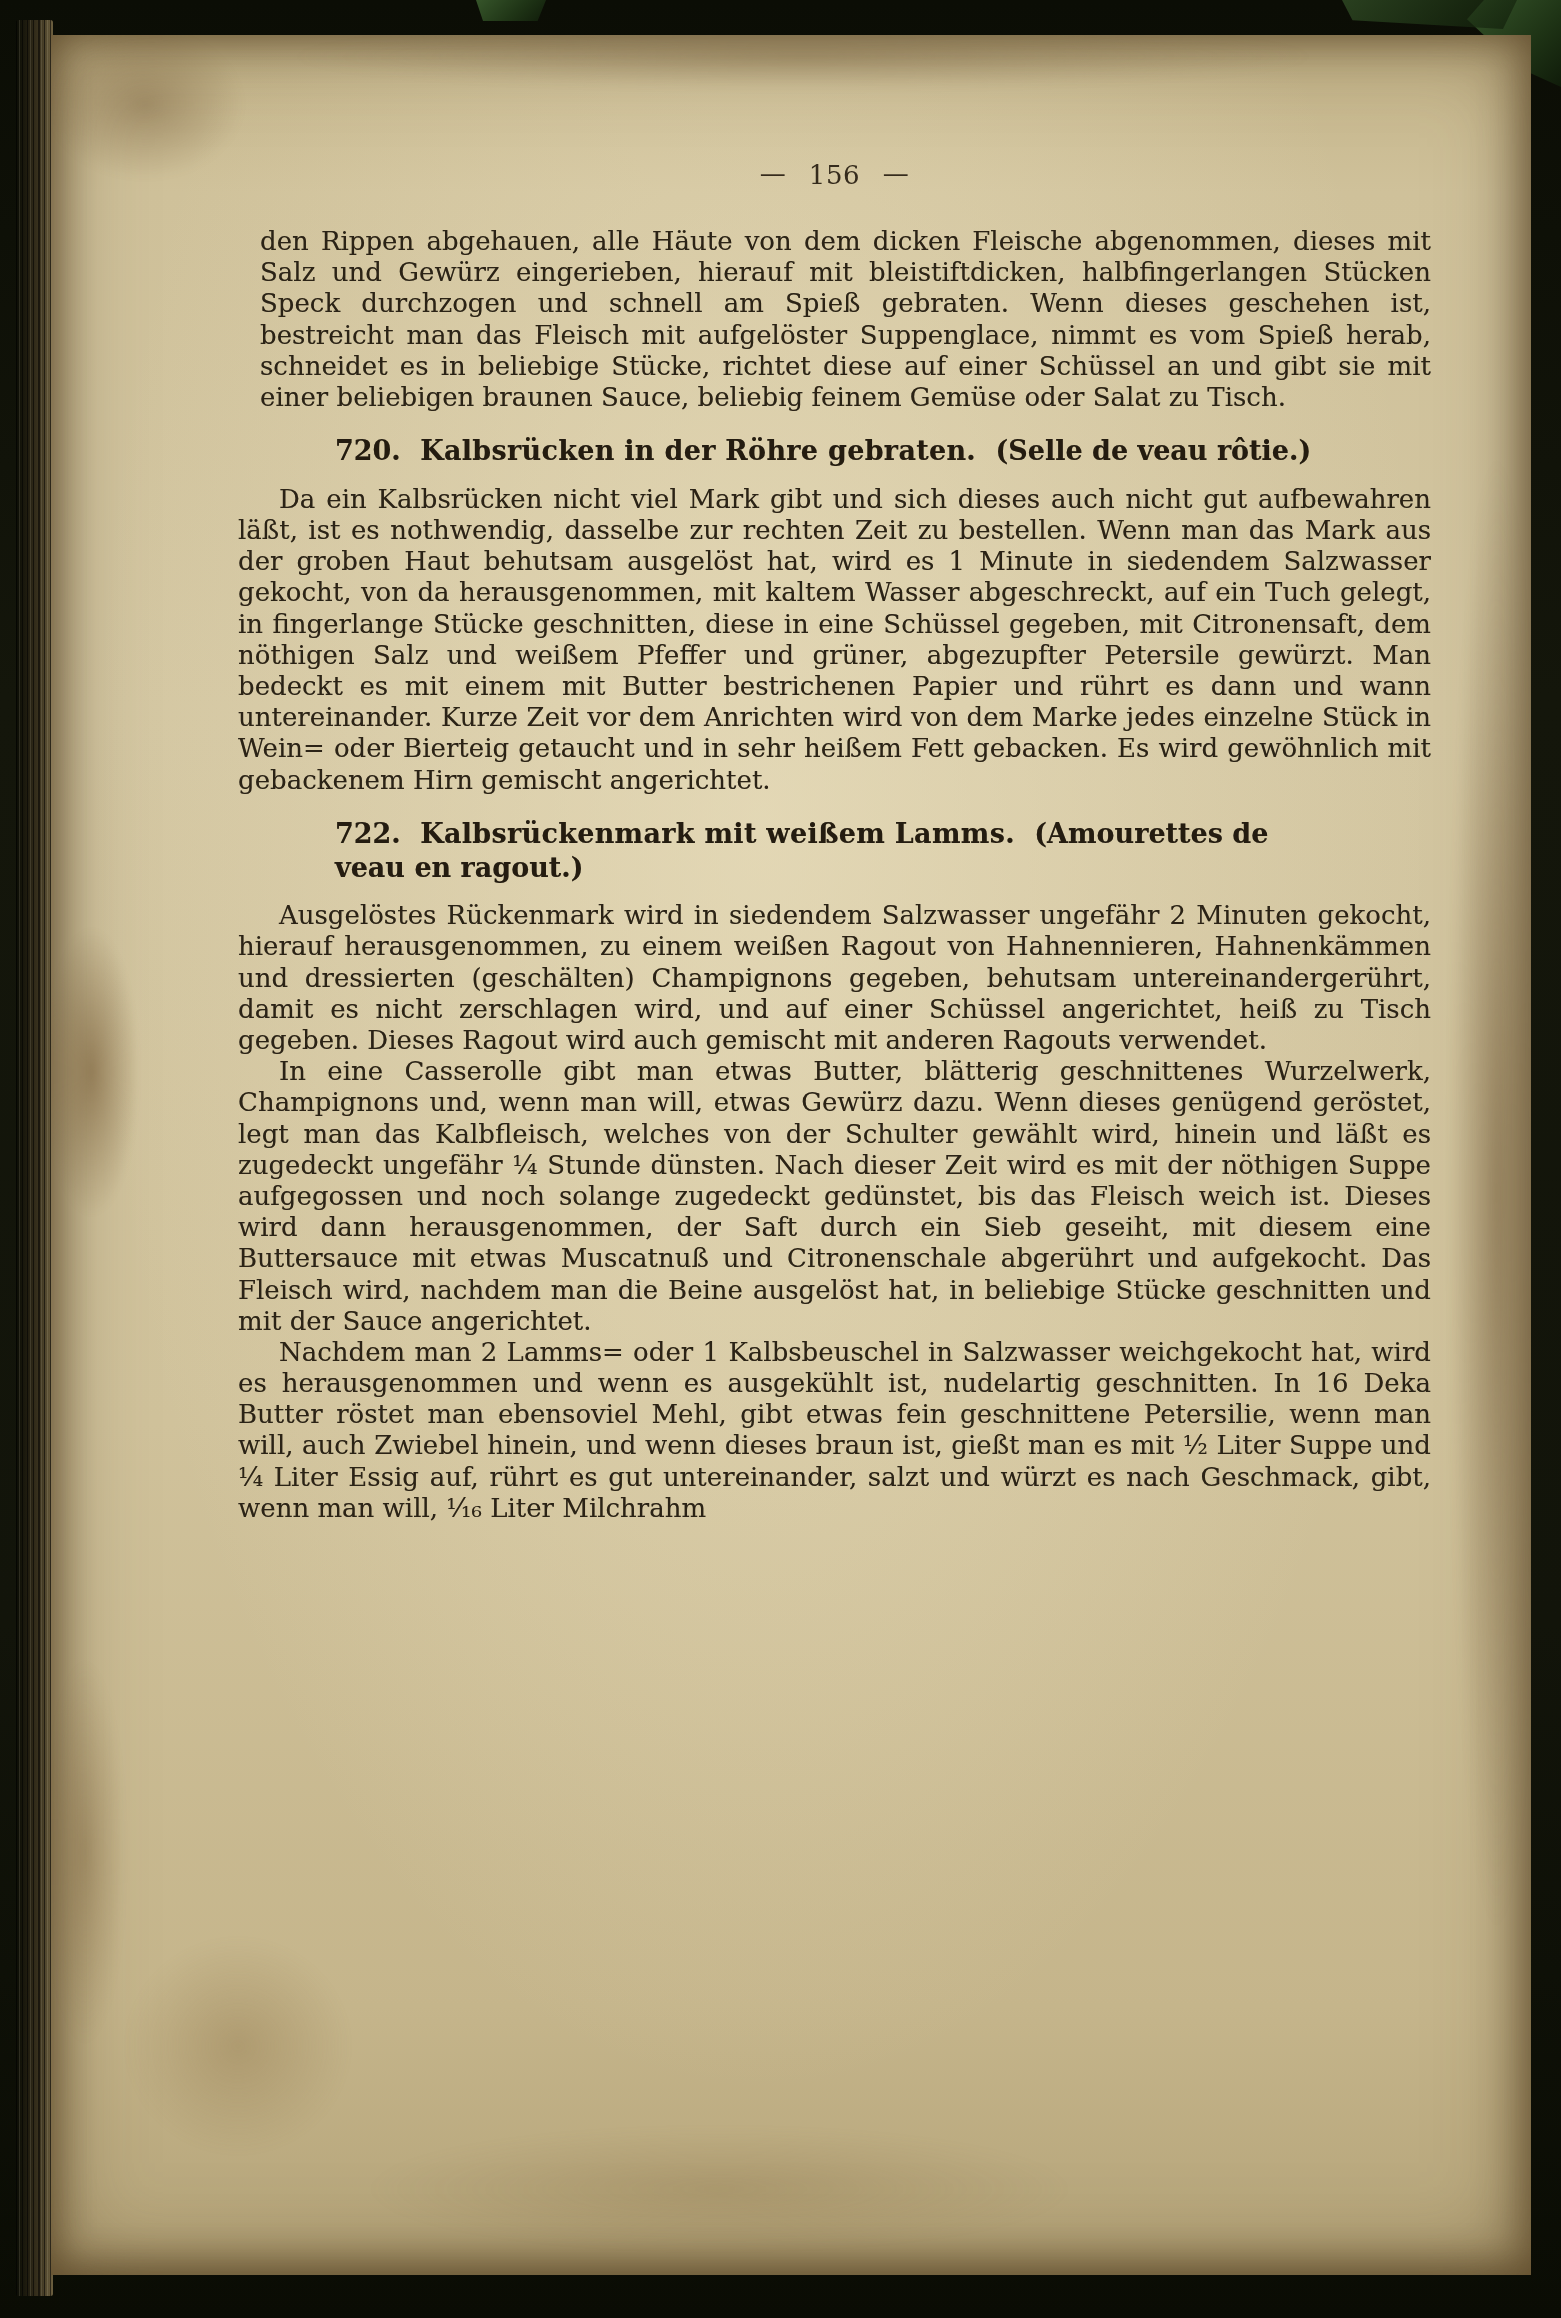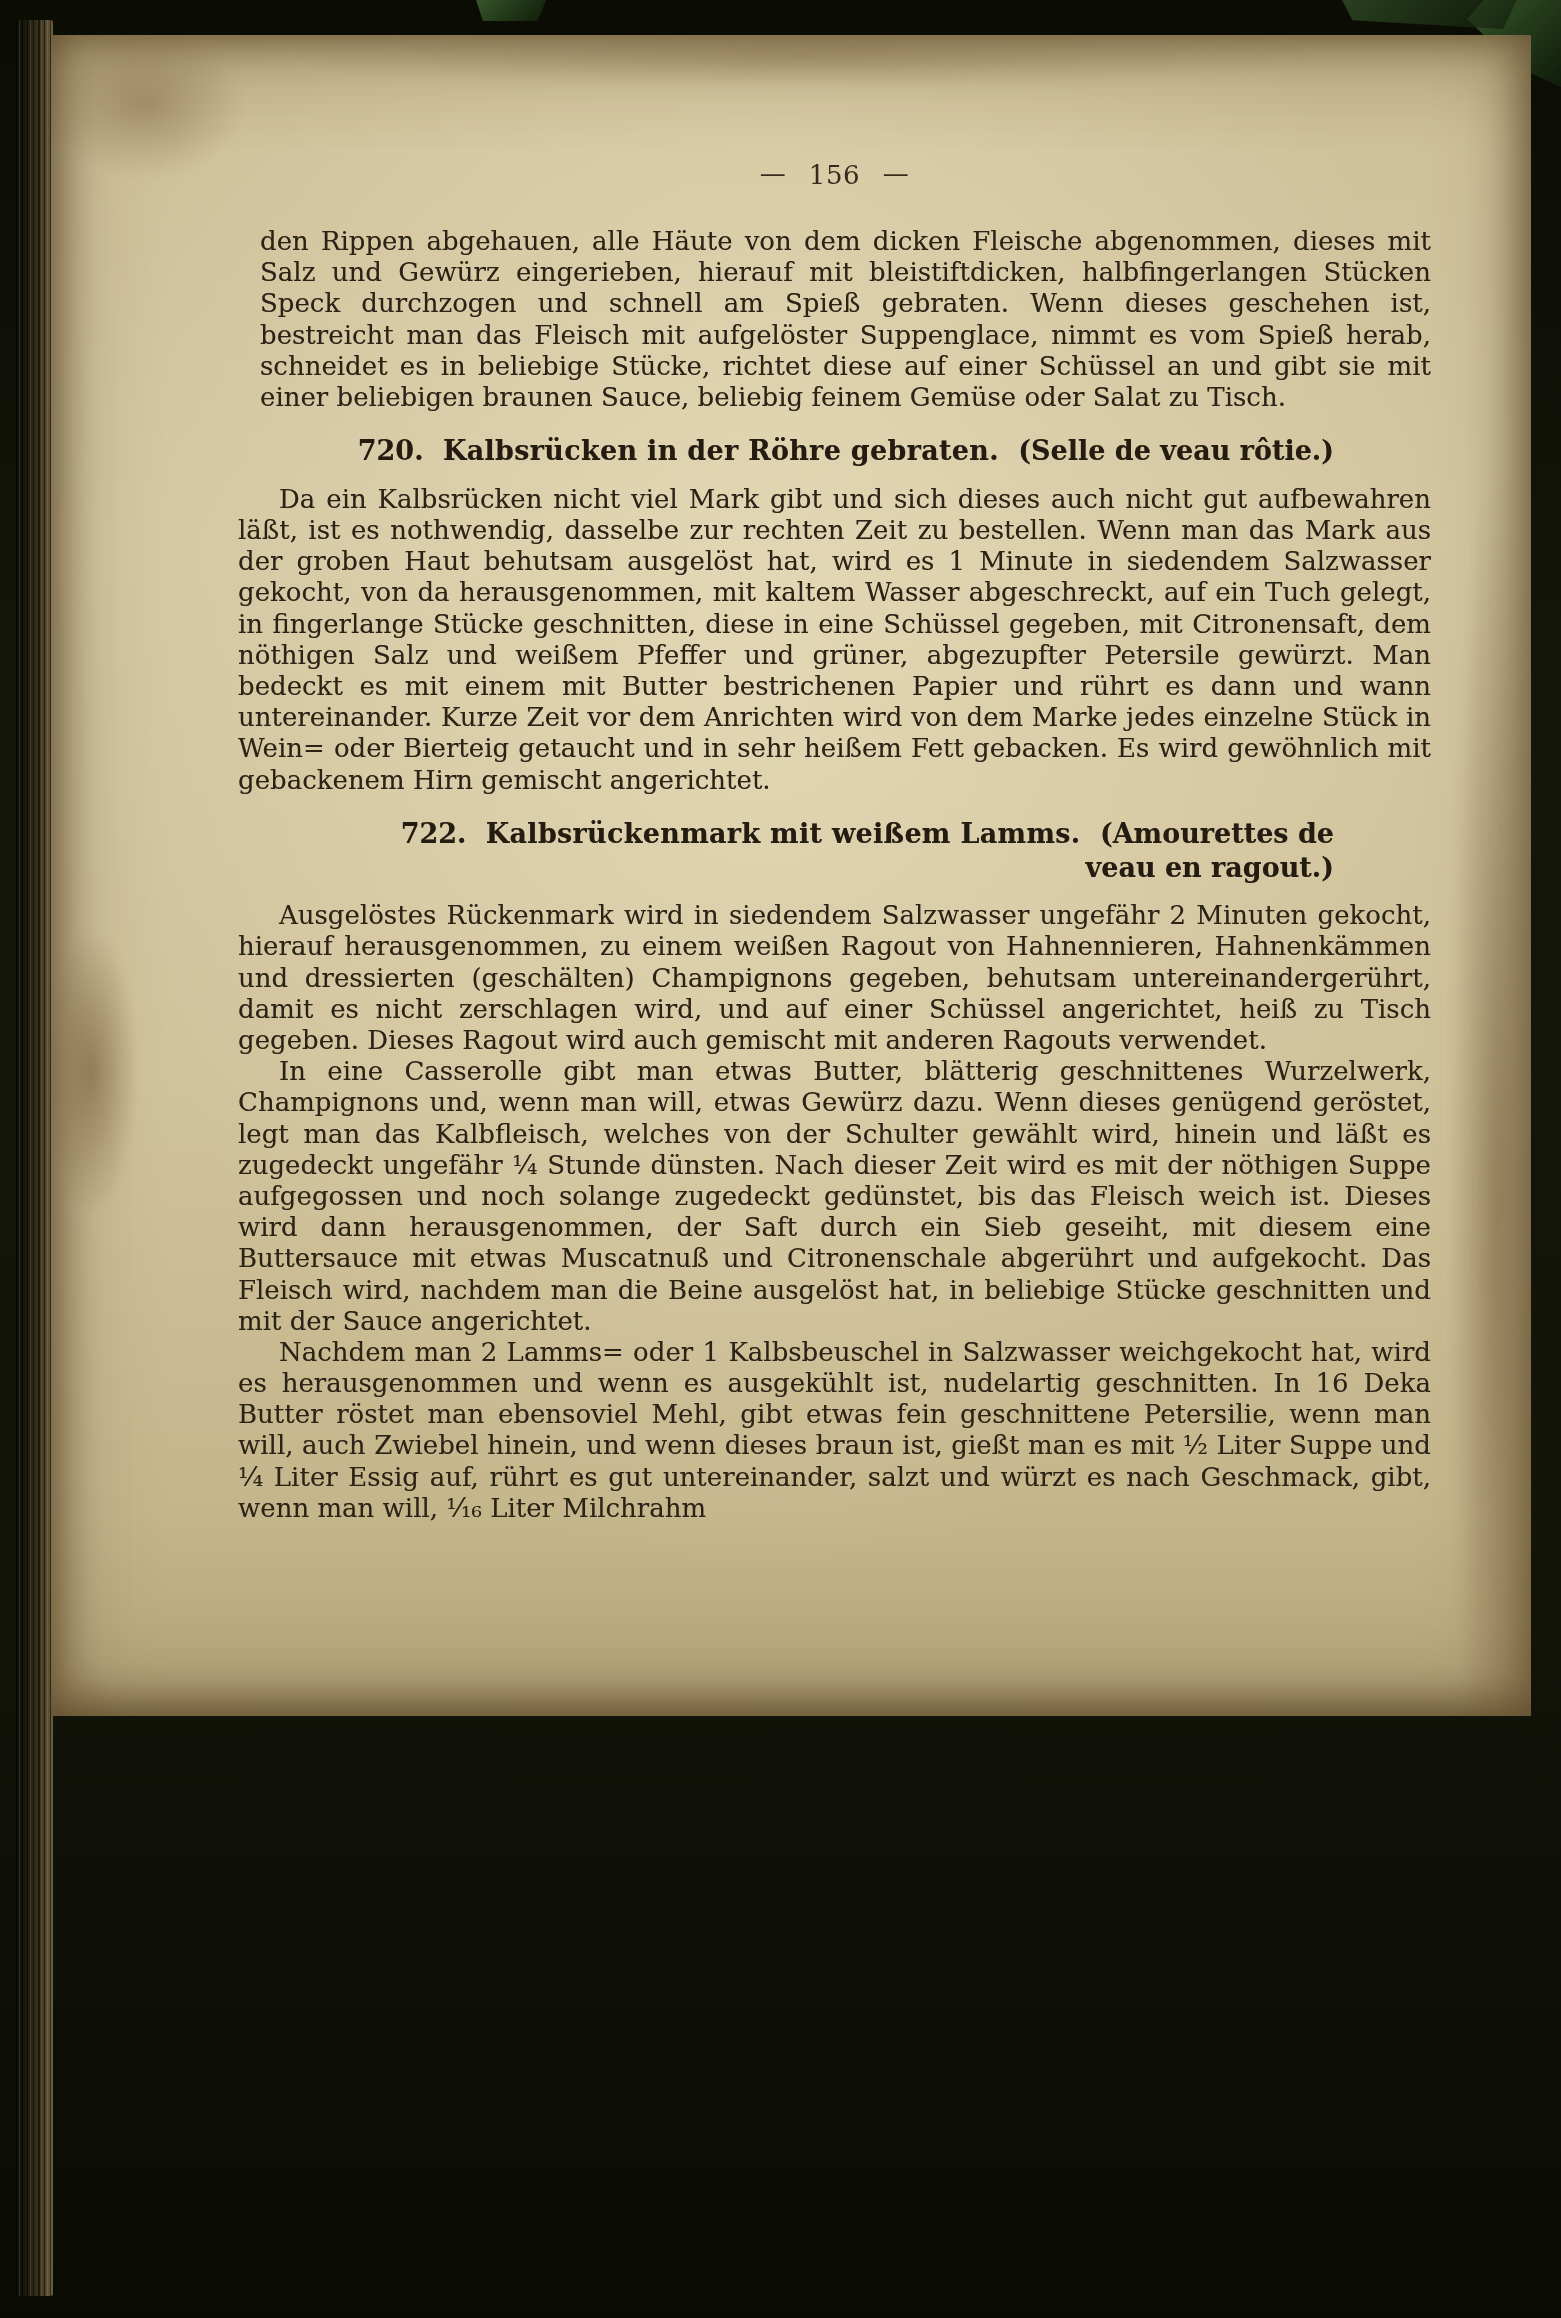--- a/index.html
+++ b/index.html
@@ -15,42 +15,42 @@
   .cover-frag{position:absolute;background:linear-gradient(135deg,#36552a 0%,#1e3315 60%,#101c0a 100%);}
   .cover-frag.tr{right:0;top:0;width:94px;height:87px;clip-path:polygon(18% 0,100% 0,100% 100%,55% 78%,0 22%);}
   .cover-frag.tr2{right:44px;top:0;width:175px;height:29px;opacity:.7;clip-path:polygon(0 0,100% 0,92% 100%,6% 70%);}
   .cover-frag.tc{left:476px;top:0;width:70px;height:21px;clip-path:polygon(0 0,100% 0,88% 100%,10% 100%);}
   
   .gutter{position:absolute;left:16px;top:20px;width:37px;height:2276px;border-radius:2.5px;
     background:
       repeating-linear-gradient(90deg, rgba(0,0,0,.55) 0 1.2px, rgba(0,0,0,0) 1.2px 3.1px, rgba(255,244,210,.12) 3.1px 3.7px, rgba(0,0,0,0) 3.7px 5.6px),
       linear-gradient(90deg,#0b0d05 0%,#231f11 35%,#433a24 70%,#6d6040 100%);}
   
-  .page{position:absolute;left:51px;top:35px;width:1480px;height:1681px;border-radius:0;
+  .page{position:absolute;left:51px;top:35px;width:1480px;height:2240px;border-radius:0;
     background:
       radial-gradient(ellipse at 48% 35%, rgba(240,230,198,.55) 0%, rgba(240,230,198,0) 62%),
       linear-gradient(180deg,#c3b388 0%,#cfc19a 7%,#d3c6a1 30%,#d0c29b 62%,#c5b58b 88%,#b4a378 100%);
     box-shadow: inset 0 0 94px rgba(90,70,38,.55), inset -12.5px 0 44px rgba(78,58,28,.38), inset 10px 0 34px rgba(78,58,28,.32), inset 0 -11.2px 37px rgba(70,52,24,.35);
     overflow:hidden;}
   .stain{position:absolute;pointer-events:none;}
   .s1{left:-25px;top:837px;width:131px;height:400px;background:radial-gradient(closest-side,rgba(108,80,42,.55),rgba(108,80,42,0) 72%);filter:blur(2.5px);}
   .s2{left:-19px;top:1561px;width:106px;height:512px;background:radial-gradient(closest-side,rgba(108,80,42,.32),rgba(108,80,42,0) 75%);filter:blur(3.1px);}
   .s3{left:31px;top:1861px;width:312px;height:300px;background:radial-gradient(closest-side,rgba(128,100,56,.30),rgba(128,100,56,0) 72%);filter:blur(3.7px);}
   .s4{left:200px;top:2073px;width:937px;height:162px;background:radial-gradient(closest-side,rgba(122,96,54,.22),rgba(122,96,54,0) 75%);filter:blur(5px);}
   .s5{left:-37px;top:-31px;width:262px;height:200px;background:radial-gradient(closest-side,rgba(104,78,44,.4),rgba(104,78,44,0) 75%);filter:blur(3.7px);}
   .s6{right:-25px;top:237px;width:119px;height:1842px;background:radial-gradient(closest-side,rgba(98,72,38,.4),rgba(98,72,38,0) 80%);filter:blur(3.7px);}
   .s7{left:112px;top:-19px;width:1280px;height:81px;background:radial-gradient(closest-side,rgba(106,82,46,.28),rgba(106,82,46,0) 80%);filter:blur(4.4px);}
   
   .textblock{position:absolute;left:187px;top:125px;width:1193px;color:#2b2316;}
   .pageno{text-align:center;font-size:26px;color:#352b1c;margin:0 0 36px 0;letter-spacing:0.6px;}
   .pageno .dash{display:inline-block;margin:0 22.5px;transform:translateY(-2.5px);}
   p.body{font-size:26px;line-height:1.2;text-align:justify;margin:0;text-indent:41px;
     text-shadow:0 0 0.6px rgba(43,35,24,.35);}
   p.cont{text-indent:0;margin-left:22px;}
-  h2.heading{font-size:27px;line-height:1.25;text-align:right;font-weight:bold;color:#241c10;
+  h2.heading{font-size:27px;line-height:1.25;text-align:left;font-weight:bold;color:#241c10;
     margin:21px auto 16px auto;max-width:999px;text-shadow:0 0 0.6px rgba(36,28,16,.4);}
   h2 .num{margin-right:10px;}
   h2 .de{margin-right:10px;letter-spacing:0.3px;}
 </style>
 </head>
 <body>
 
 <div class="scan">
   <div class="cover-frag tr"></div>
   <div class="cover-frag tr2"></div>

